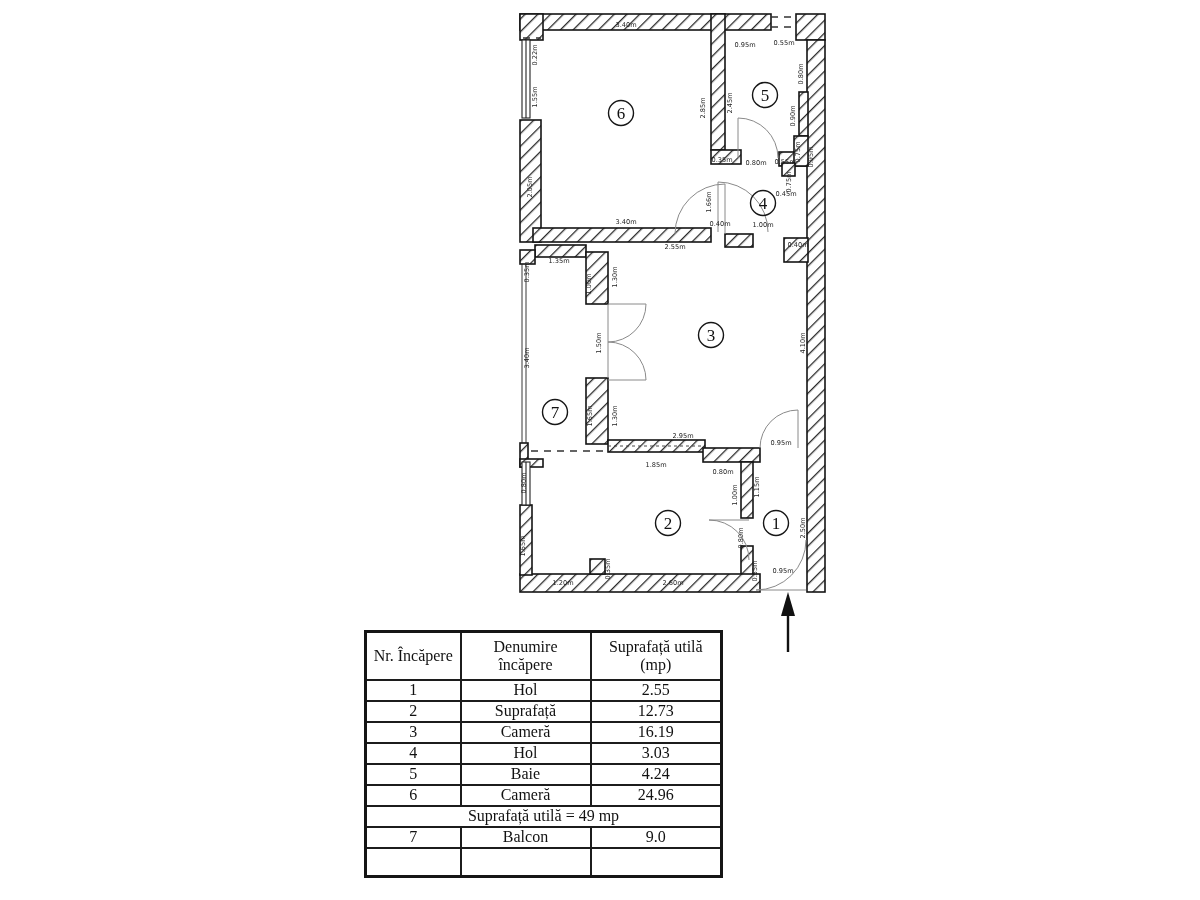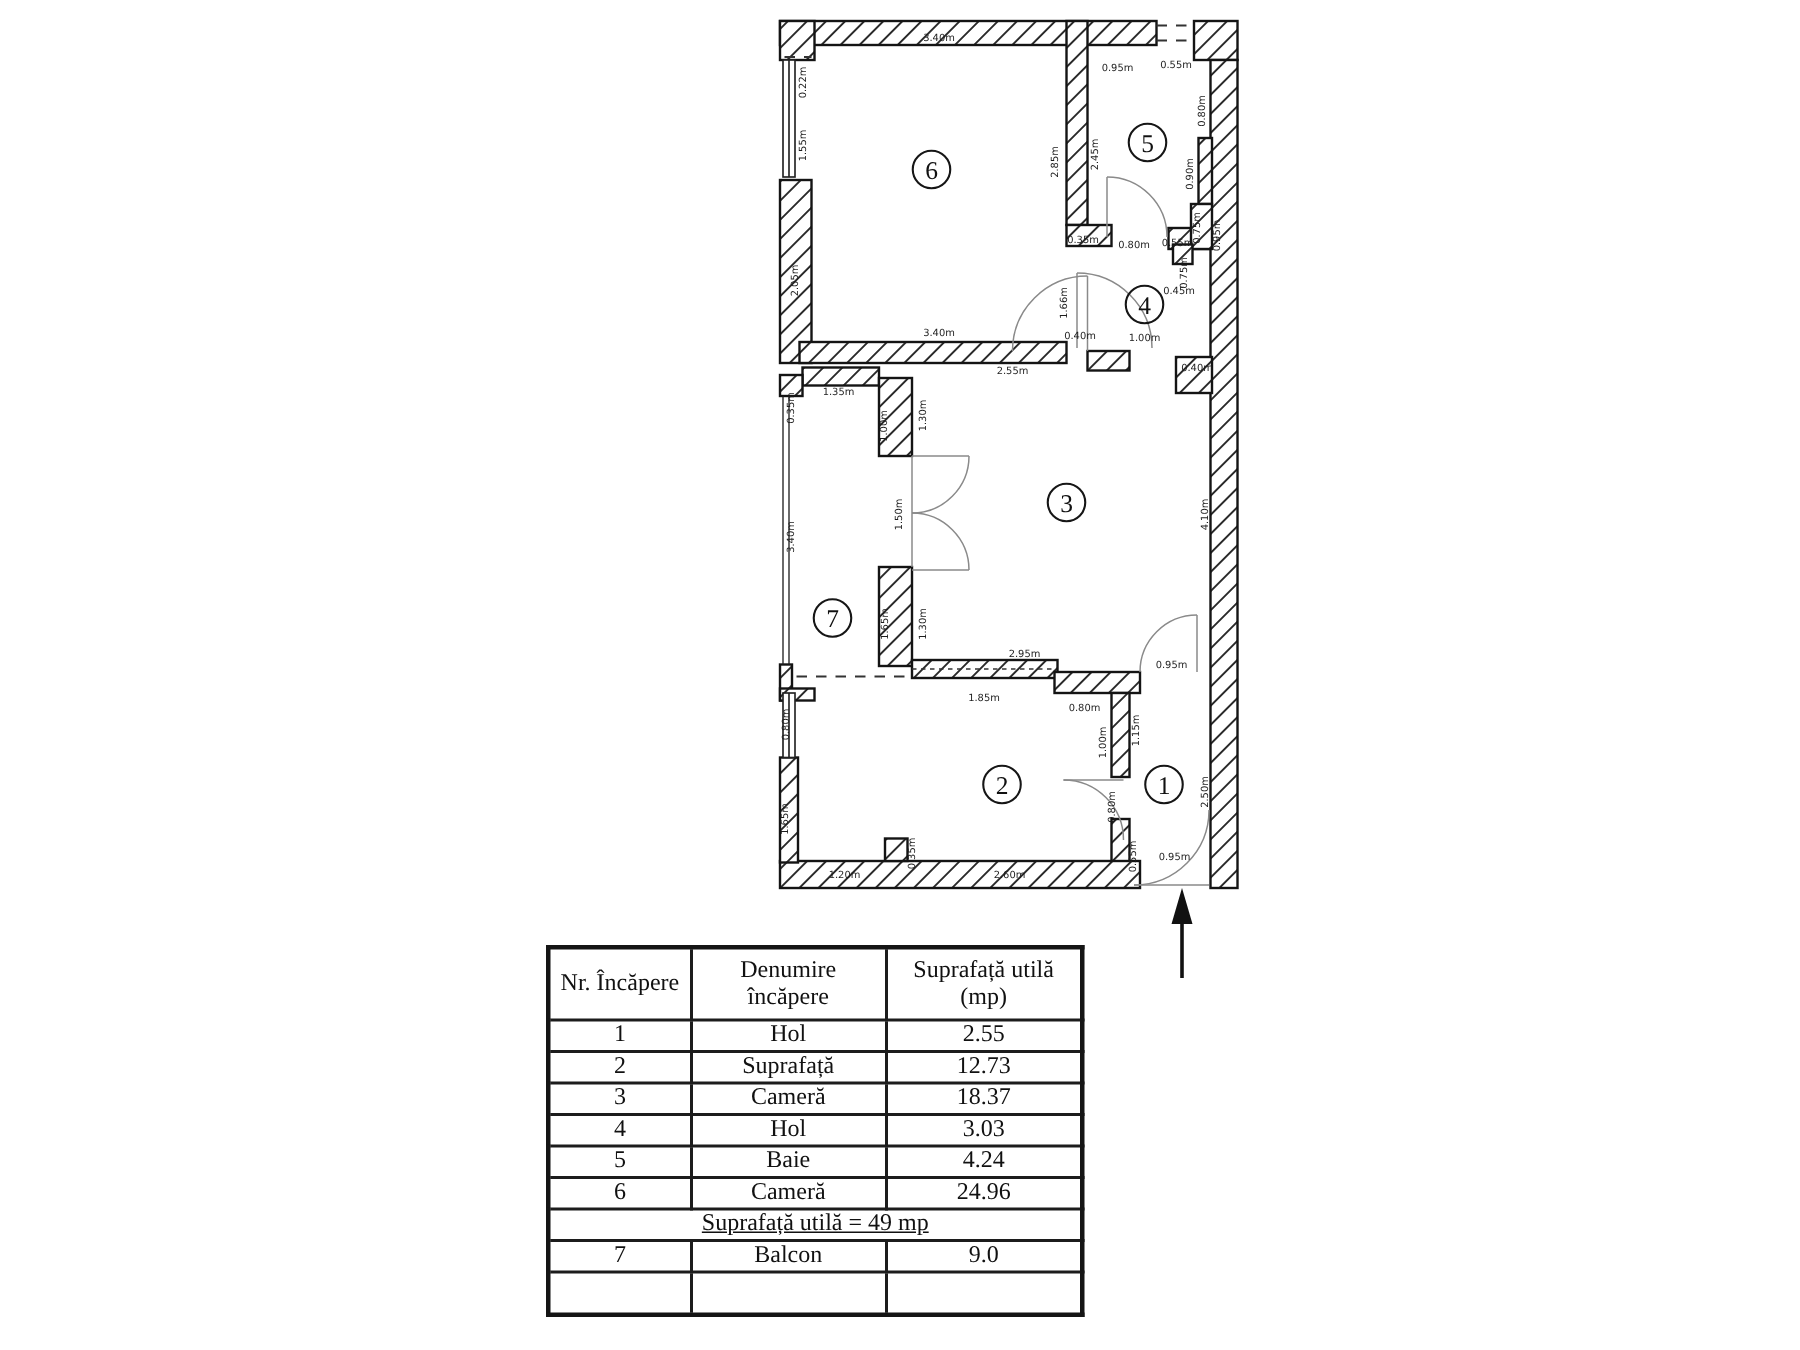--- a/index.html
+++ b/index.html
@@ -19,21 +19,21 @@
     font-family:"Liberation Serif",serif;color:#111;
   }
   table.legend td,table.legend th{
     border:2.5px solid #1c1c1c;text-align:center;vertical-align:middle;
     padding:0;font-weight:normal;font-size:16px;line-height:1.15;
     white-space:pre-line;overflow:hidden;
   }
   table.legend{border:3px solid #151515;}
   tr.hdr th{height:46px;font-size:16px;}
   tr.datarow td{height:19px;}
-  tr.mergedrow td{height:19px;text-decoration:underline;}
+  tr.mergedrow td{height:19px;}
   tr.emptyrow td{height:26px;}
   col.c1{width:95px;} col.c2{width:130px;} col.c3{width:131px;}
 </style>
 </head>
 <body>
 
 <div id="plan-wrap">
 <svg width="320" height="660" viewBox="0 0 320 660" xmlns="http://www.w3.org/2000/svg">
   <defs>
     <pattern id="hatch" width="9" height="9" patternUnits="userSpaceOnUse" patternTransform="rotate(45)">
@@ -252,21 +252,21 @@
           <td>2.55</td>
         </tr>
         <tr class="datarow">
           <td>2</td>
           <td>Suprafață</td>
           <td>12.73</td>
         </tr>
         <tr class="datarow">
           <td>3</td>
           <td>Cameră</td>
-          <td>18.37</td>
+          <td>16.19</td>
         </tr>
         <tr class="datarow">
           <td>4</td>
           <td>Hol</td>
           <td>3.03</td>
         </tr>
         <tr class="datarow">
           <td>5</td>
           <td>Baie</td>
           <td>4.24</td>

